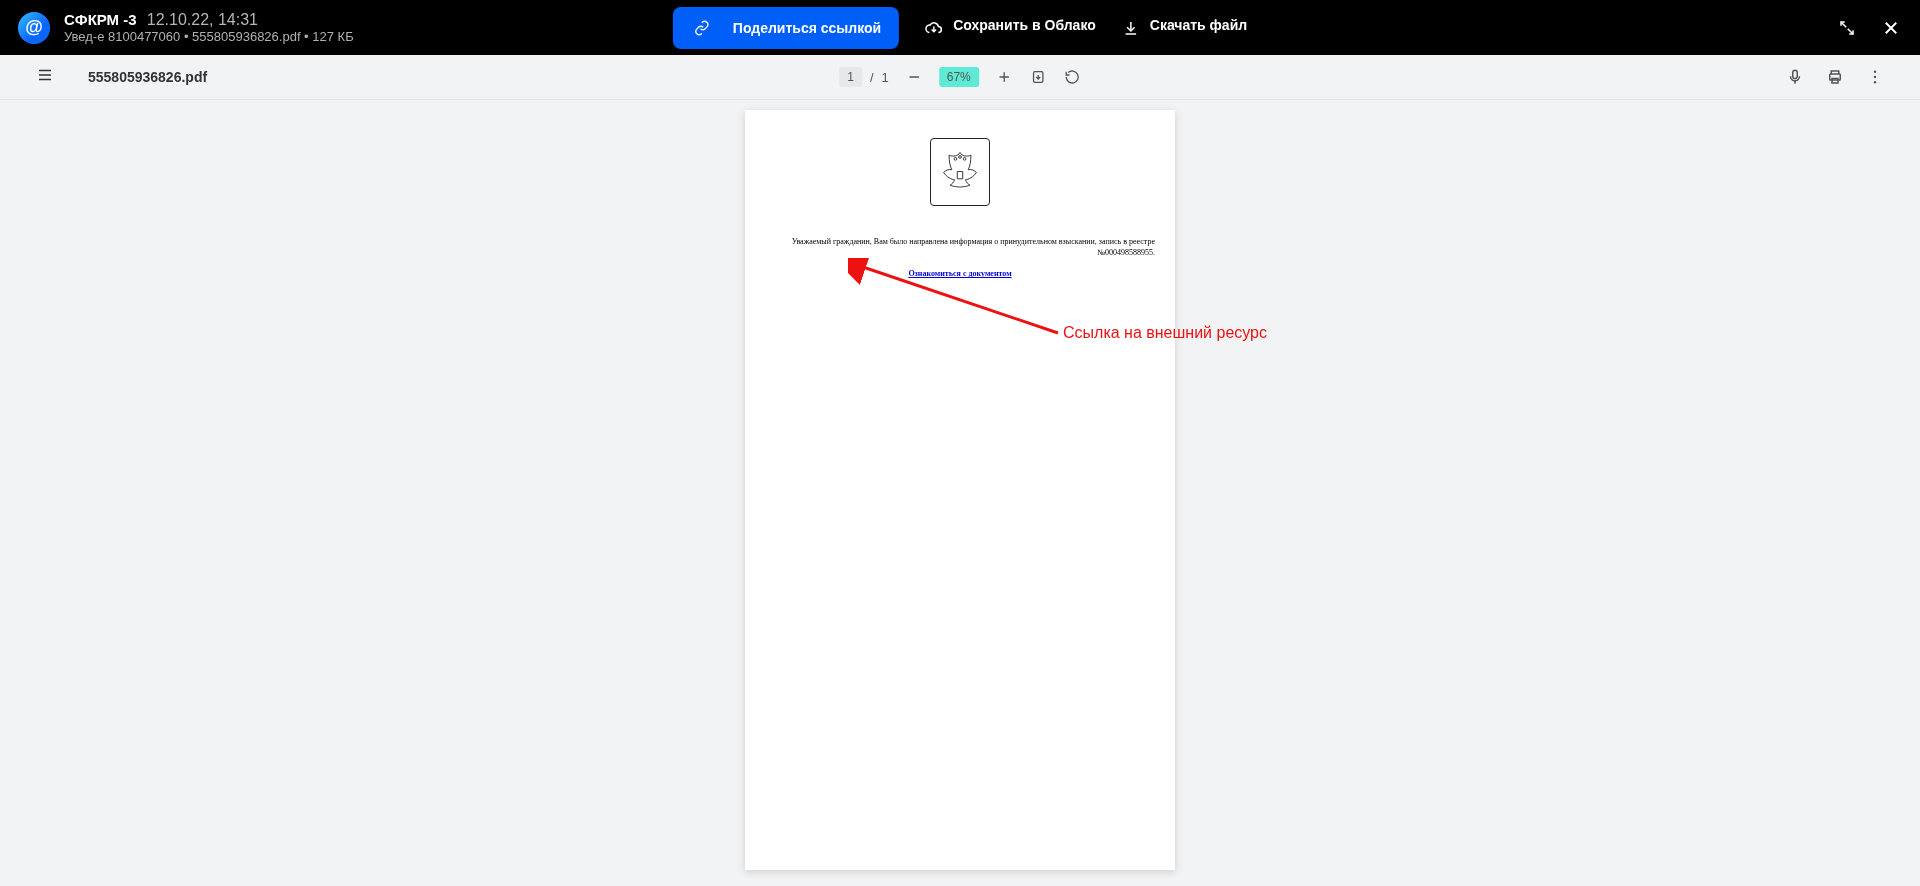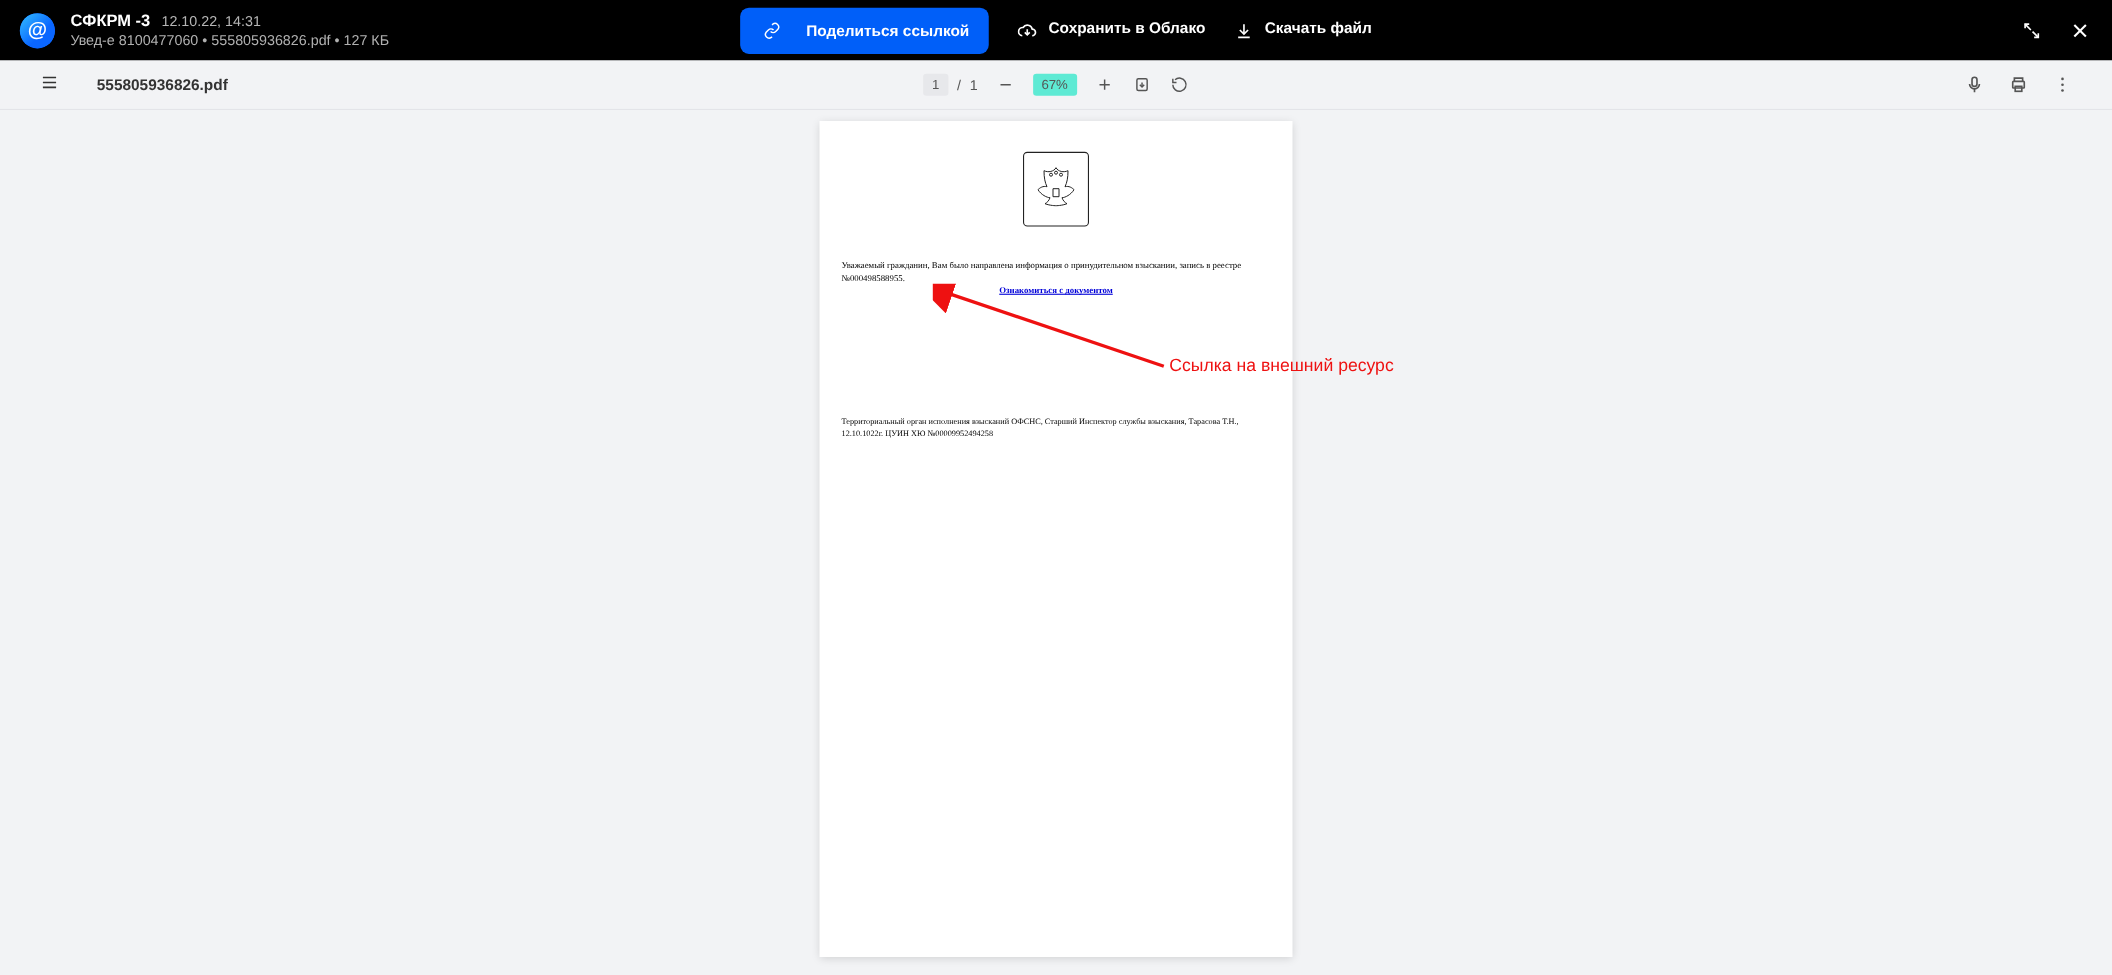--- a/index.html
+++ b/index.html
@@ -43,21 +43,21 @@
   }
   .logo-at {
     position: relative;
     z-index: 1;
     color: #fff;
     font-weight: bold;
     font-size: 18px;
   }
   .title-block { line-height: 1.2; }
   .title-line1 { font-size: 15px; font-weight: 600; }
-  .title-date { font-size: 13px; color: #b5b5b5; margin-left: 6px; font-weight: 400; }
+  .title-date { font-size: 16px; color: #b5b5b5; margin-left: 6px; font-weight: 400; }
   .title-line2 { font-size: 13px; color: #b0b0b0; }
 
   .header-center {
     position: absolute;
     left: 50%;
     transform: translateX(-50%);
     display: flex;
     align-items: center;
     gap: 24px;
   }
@@ -170,23 +170,23 @@
     width: 60px; height: 68px;
     border: 1.5px solid #222;
     border-radius: 4px;
     display: flex;
     align-items: center; justify-content: center;
     position: relative;
   }
   .emblem svg { width: 46px; height: 50px; }
   .doc-text1 {
     font-size: 8px;
-    text-align: left;
+    text-align: right;
     line-height: 1.4;
-    margin-bottom: 1px;
+    margin-bottom: 11px;
   }
   .doc-link {
     font-size: 8px;
     text-align: center;
     color: #0000d8;
     text-decoration: underline;
     font-weight: bold;
     display: block;
     cursor: pointer;
   }
@@ -356,21 +356,20 @@
       <svg viewBox="0 0 100 110" stroke="#222" fill="none" stroke-width="2">
         <path d="M50 12c-4 8-16 10-24 6 0 14 2 24 6 32-8-2-14 2-18 6 6 10 18 16 24 16-2 6-6 10-10 12 10 4 22 4 22 4s12 0 22-4c-4-2-8-6-10-12 6 0 18-6 24-16-4-4-10-8-18-6 4-8 6-18 6-32-8 4-20 2-24-6z"></path>
         <circle cx="40" cy="26" r="3"></circle>
           <circle cx="60" cy="26" r="3"></circle>
           <circle cx="50" cy="22" r="3"></circle>
         <path d="M44 54h12v16H44z"></path>
       </svg>
     </div>
     <div class="doc-text1">Уважаемый гражданин, Вам было направлена информация о принудительном взыскании, запись в реестре №000498588955.</div>
     <a class="doc-link">Ознакомиться с документом</a>
-    <div class="doc-footer-text">Территориальный орган исполнения взысканий ОФСНС, Старший Инспектор службы взыскания, Тарасова Т.Н., 12.10.1022г. ЦУИН ХЮ №00009952494258</div>
   </div>
 </div>
 
 <svg class="anno-arrow" viewBox="0 0 220 80">
   <defs>
     <marker id="ah" markerWidth="12" markerHeight="12" refX="2" refY="6" orient="auto">
       <path d="M0 0 L12 6 L0 12 z" fill="#e11"></path>
     </marker>
   </defs>
   <line x1="210" y1="75" x2="12" y2="8" stroke="#e11" stroke-width="3" marker-end="url(#ah)"></line>

